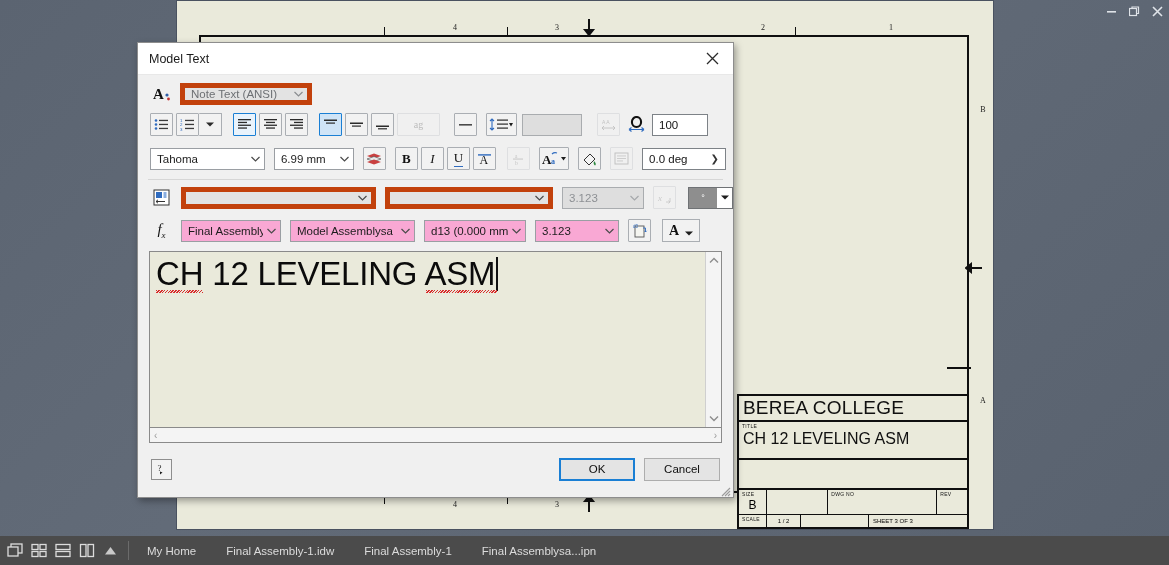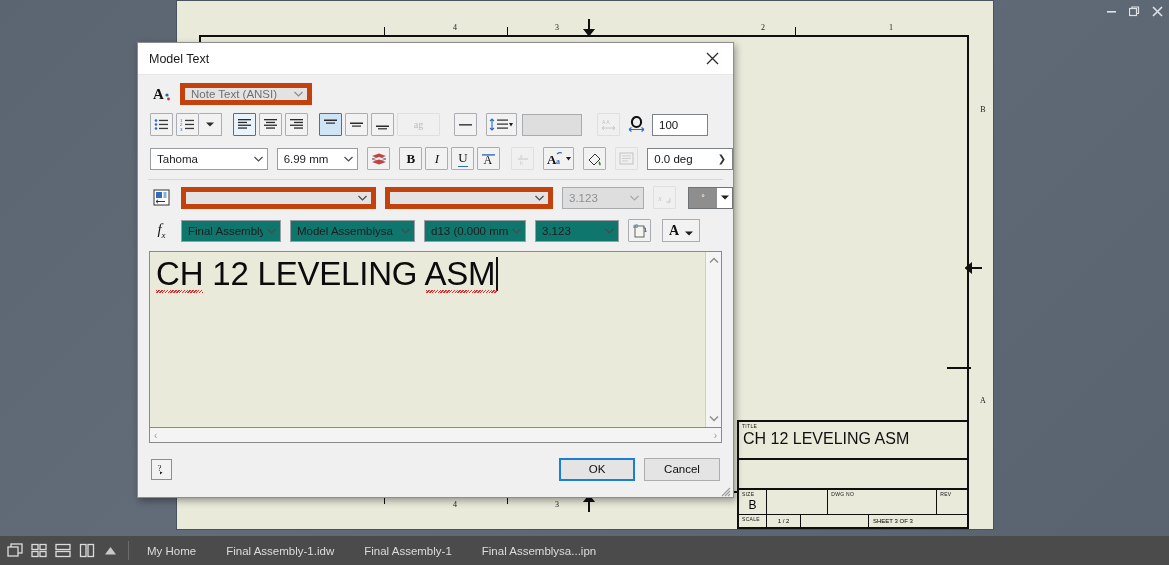--- a/index.html
+++ b/index.html
@@ -120,21 +120,21 @@
   
   .combo {
     height:22px; border:1px solid #9a9ea3; background:#fff;
     display:flex; align-items:center; padding:0 0 0 6px; font-size:11.5px;
     color:#1c1c1c; position:relative;
   }
   .combo .cv { flex:1; overflow:hidden; white-space:nowrap; }
   .combo .car { width:17px; display:flex; align-items:center; justify-content:center; }
   .combo.flat { background:#e3e3e3; border:5px solid #c2410c; color:#6d7074; }
   .combo.gray { background:#dedede; border:1px solid #a9acaf; }
-  .combo.plain { background:#0f766e; border:1px solid #9a9ea3; }
+  .combo.plain { background:#f9a8d4; border:1px solid #9a9ea3; }
 
   .txtin {
     height:22px; border:1px solid #7d8287; background:#fff;
     font-size:11.5px; color:#141414; display:flex; align-items:center;
     padding:0 6px;
   }
 
   .sep { height:1px; background:#d6d6d6; margin:4px 10px; }
 
   
@@ -245,20 +245,21 @@
   <div class="zone-num" style="left:798px;top:104px">B</div>
   <div class="zone-num" style="left:798px;top:395px">A</div>
   <div class="ctr-mark" style="left:788px;top:260px">
     <svg width="18" height="14" viewBox="0 0 18 14">
         <path d="M17 7 L5 7 M6 3 L1 7 L6 11 Z" stroke="#111" stroke-width="2" fill="#111"></path>
       </svg>
   </div>
   <div class="tick" style="left:770px;top:366px;width:24px;height:2px"></div>
 
   <div id="titleblock">
+    <div class="tb-row tb-company">BEREA COLLEGE</div>
     <div class="tb-row tb-title">
       <span class="tb-lbl">TITLE</span>
       <span>CH 12 LEVELING ASM</span>
     </div>
     <div class="tb-row tb-mid"></div>
     <div class="tb-row tb-meta">
       <div class="tb-size">
         <span class="tb-lbl">SIZE</span>
         <div class="v">B</div>
       </div>
@@ -433,21 +434,21 @@
         <svg width="17" height="17" viewBox="0 0 17 17">
           <ellipse cx="8.5" cy="6" rx="4.6" ry="5" stroke="#111" stroke-width="2.1" fill="none"></ellipse>
           <path d="M1 13.5 L16 13.5 M1 13.5 L3.5 11.5 M1 13.5 L3.5 15.5 M16 13.5 L13.5 11.5 M16 13.5 L13.5 15.5" stroke="#2f6bbf" fill="none" stroke-width="1.2"></path>
         </svg>
       </div>
       <div class="txtin" style="width:56px">
         <span>100</span>
       </div>
     </div>
 
-    <div class="row" style="padding:11px 0 0 12px;align-items:center;">
+    <div class="row" style="padding:11px 7px 0 12px;align-items:center;">
       <div class="combo" style="width:118px;margin-right:9px">
         <span class="cv">Tahoma</span>
         <span class="car">
           <svg width="9" height="6" viewBox="0 0 9 6">
               <path d="M0.5 1 L4.5 5 L8.5 1" stroke="#4a4a4a" fill="none" stroke-width="1.2"></path>
             </svg>
         </span>
       </div>
       <div class="combo" style="width:82px;margin-right:9px">
         <span class="cv">6.99 mm</span>

